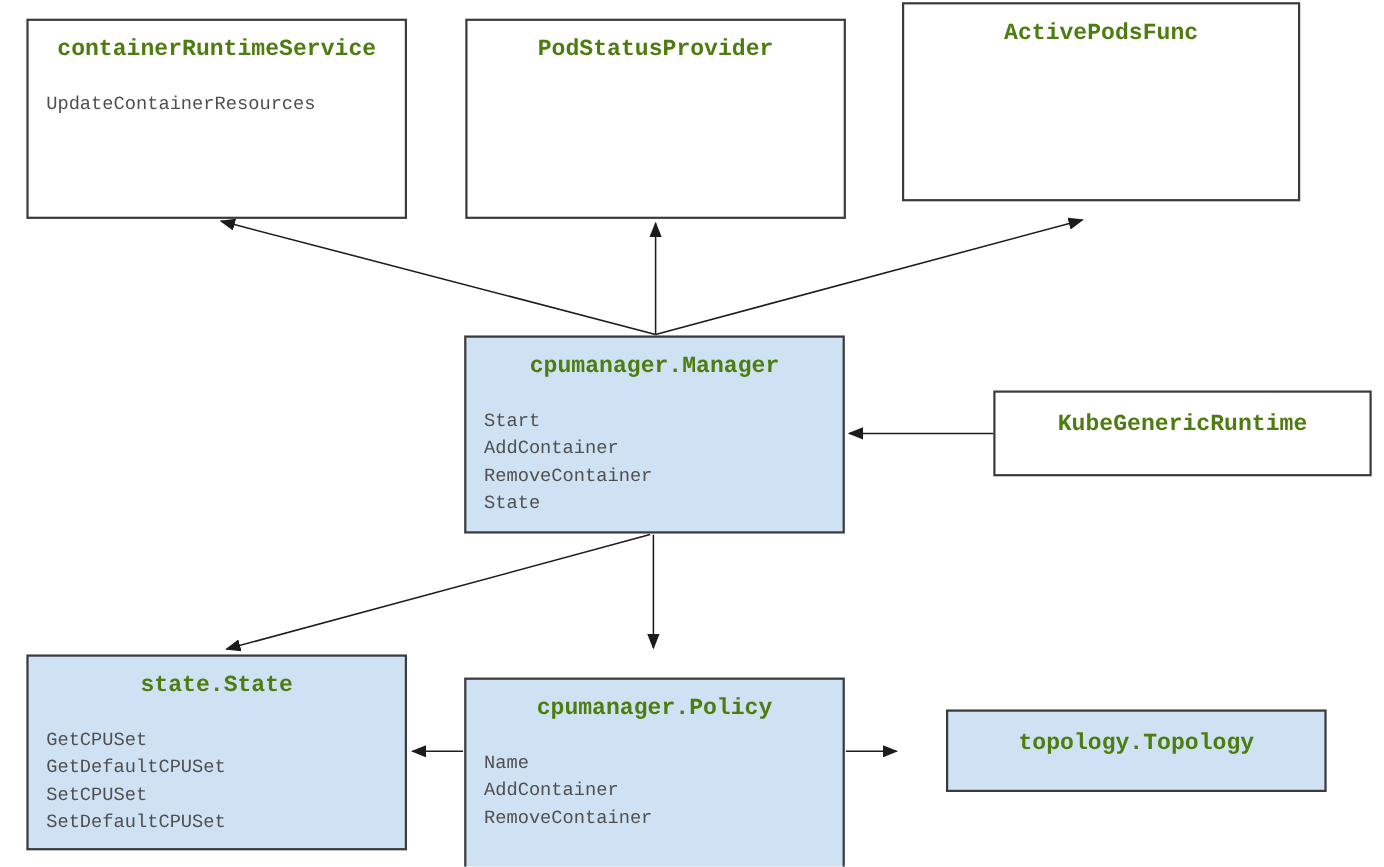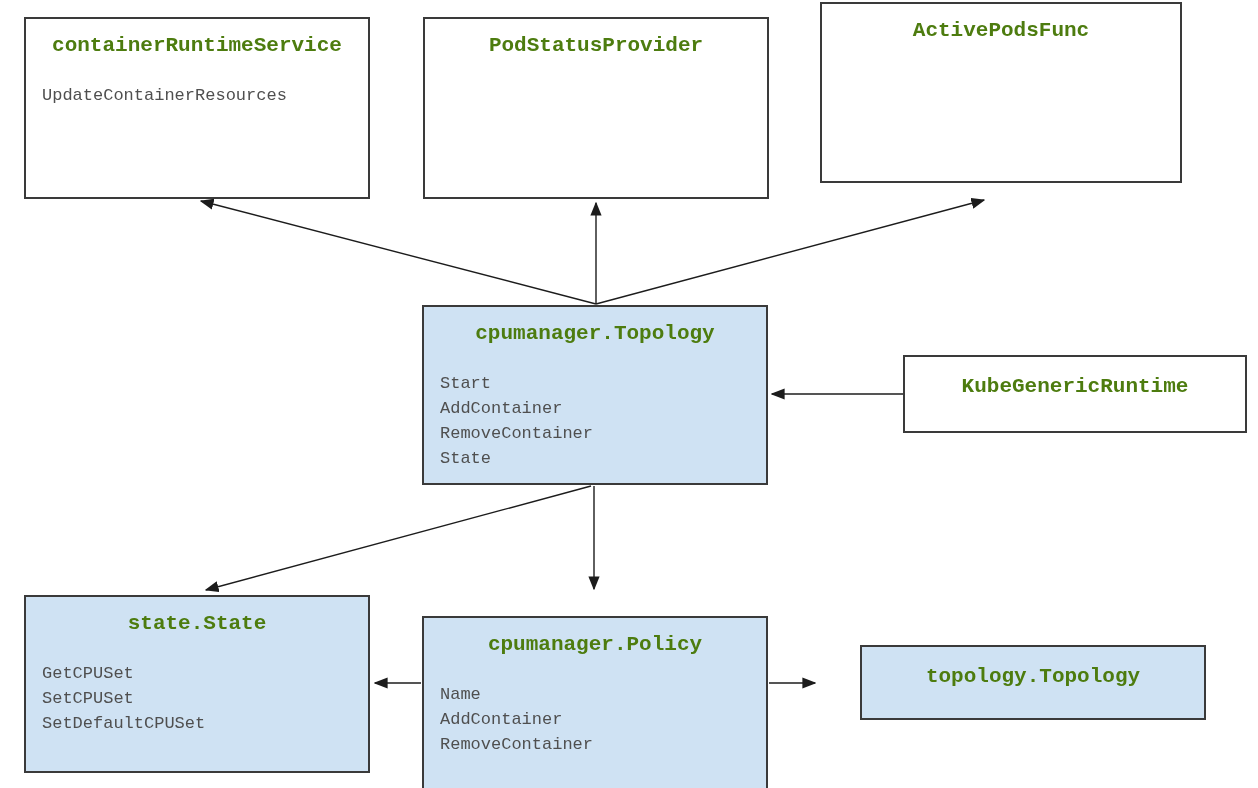--- a/index.html
+++ b/index.html
@@ -76,37 +76,38 @@
 
   <div class="node b2">
     <div class="node-title">PodStatusProvider</div>
   </div>
 
   <div class="node b3">
     <div class="node-title">ActivePodsFunc</div>
   </div>
 
   <div class="node blue b4">
-    <div class="node-title">cpumanager.Topology</div>
+    <div class="node-title">cpumanager.Manager</div>
     <div class="node-methods">
       <div>Start</div>
       <div>AddContainer</div>
       <div>RemoveContainer</div>
       <div>State</div>
     </div>
   </div>
 
   <div class="node short b5">
     <div class="node-title">KubeGenericRuntime</div>
   </div>
 
   <div class="node blue b6">
     <div class="node-title">state.State</div>
     <div class="node-methods">
       <div>GetCPUSet</div>
+      <div>GetDefaultCPUSet</div>
       <div>SetCPUSet</div>
       <div>SetDefaultCPUSet</div>
     </div>
   </div>
 
   <div class="node blue b7">
     <div class="node-title">cpumanager.Policy</div>
     <div class="node-methods">
       <div>Name</div>
       <div>AddContainer</div>

